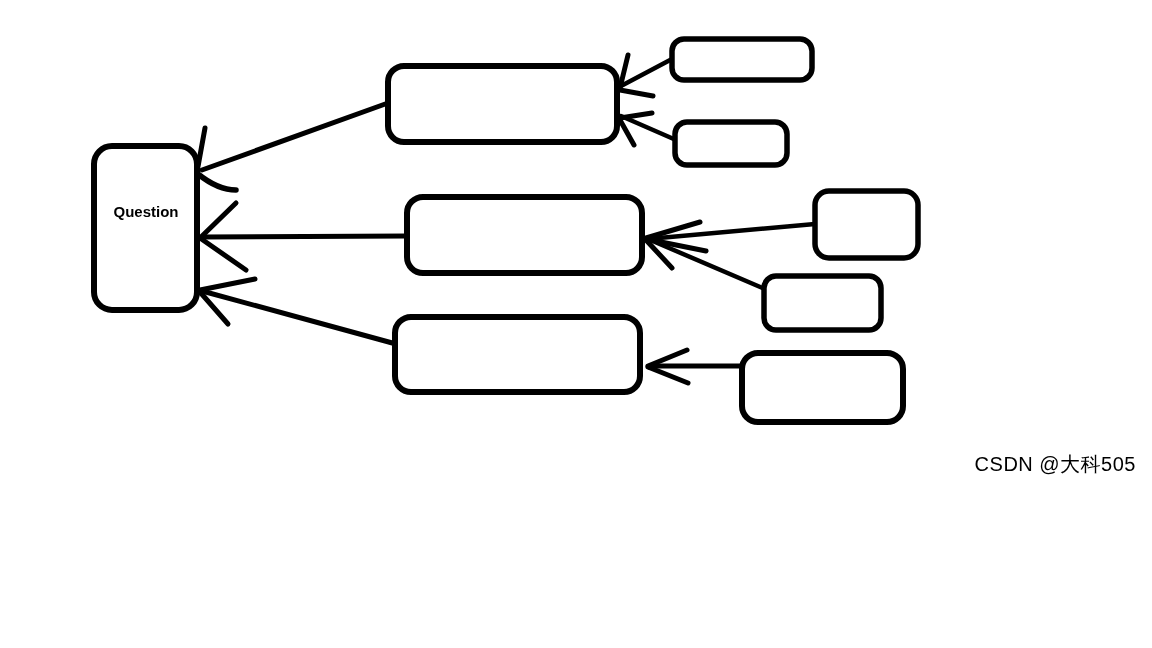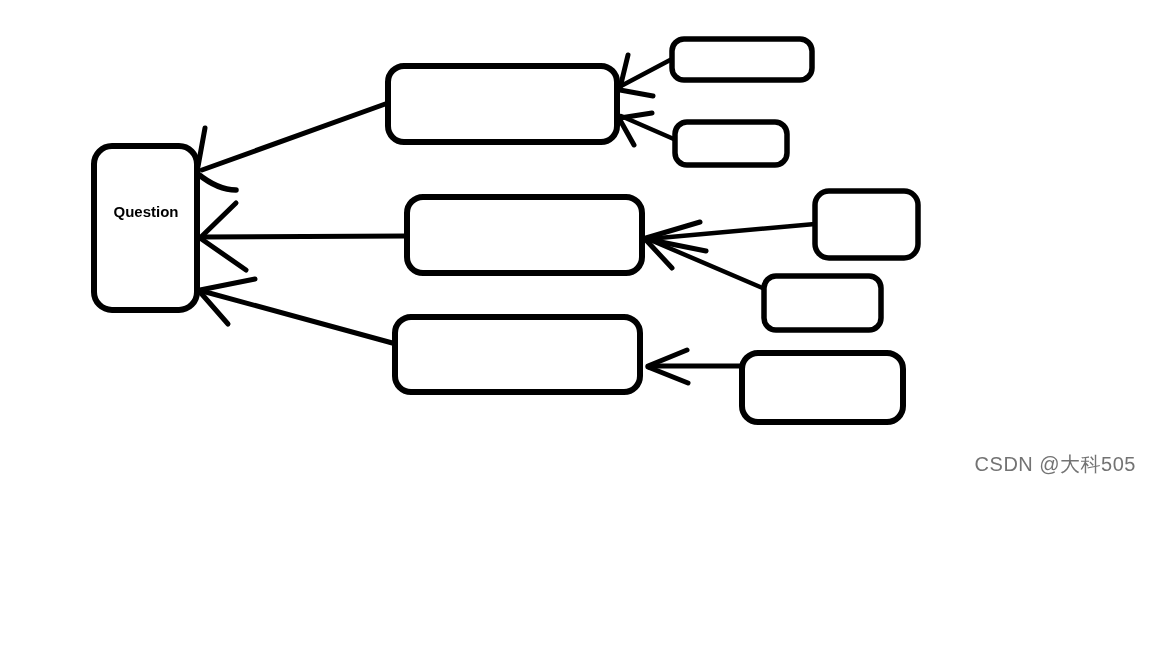--- a/index.html
+++ b/index.html
@@ -67,21 +67,21 @@
     fill: #000000;
     dominant-baseline: middle;
     text-anchor: middle;
   }
   .watermark {
     position: absolute;
     right: 16px;
     bottom: 10px;
     font-family: "Liberation Sans", sans-serif;
     font-size: 20px;
-    color: #737373;
+    color: #000000;
     letter-spacing: 0.5px;
     white-space: nowrap;
     user-select: none;
     text-align: center;
   }
 </style>
 </head>
 <body>
 
 <div id="canvas">

